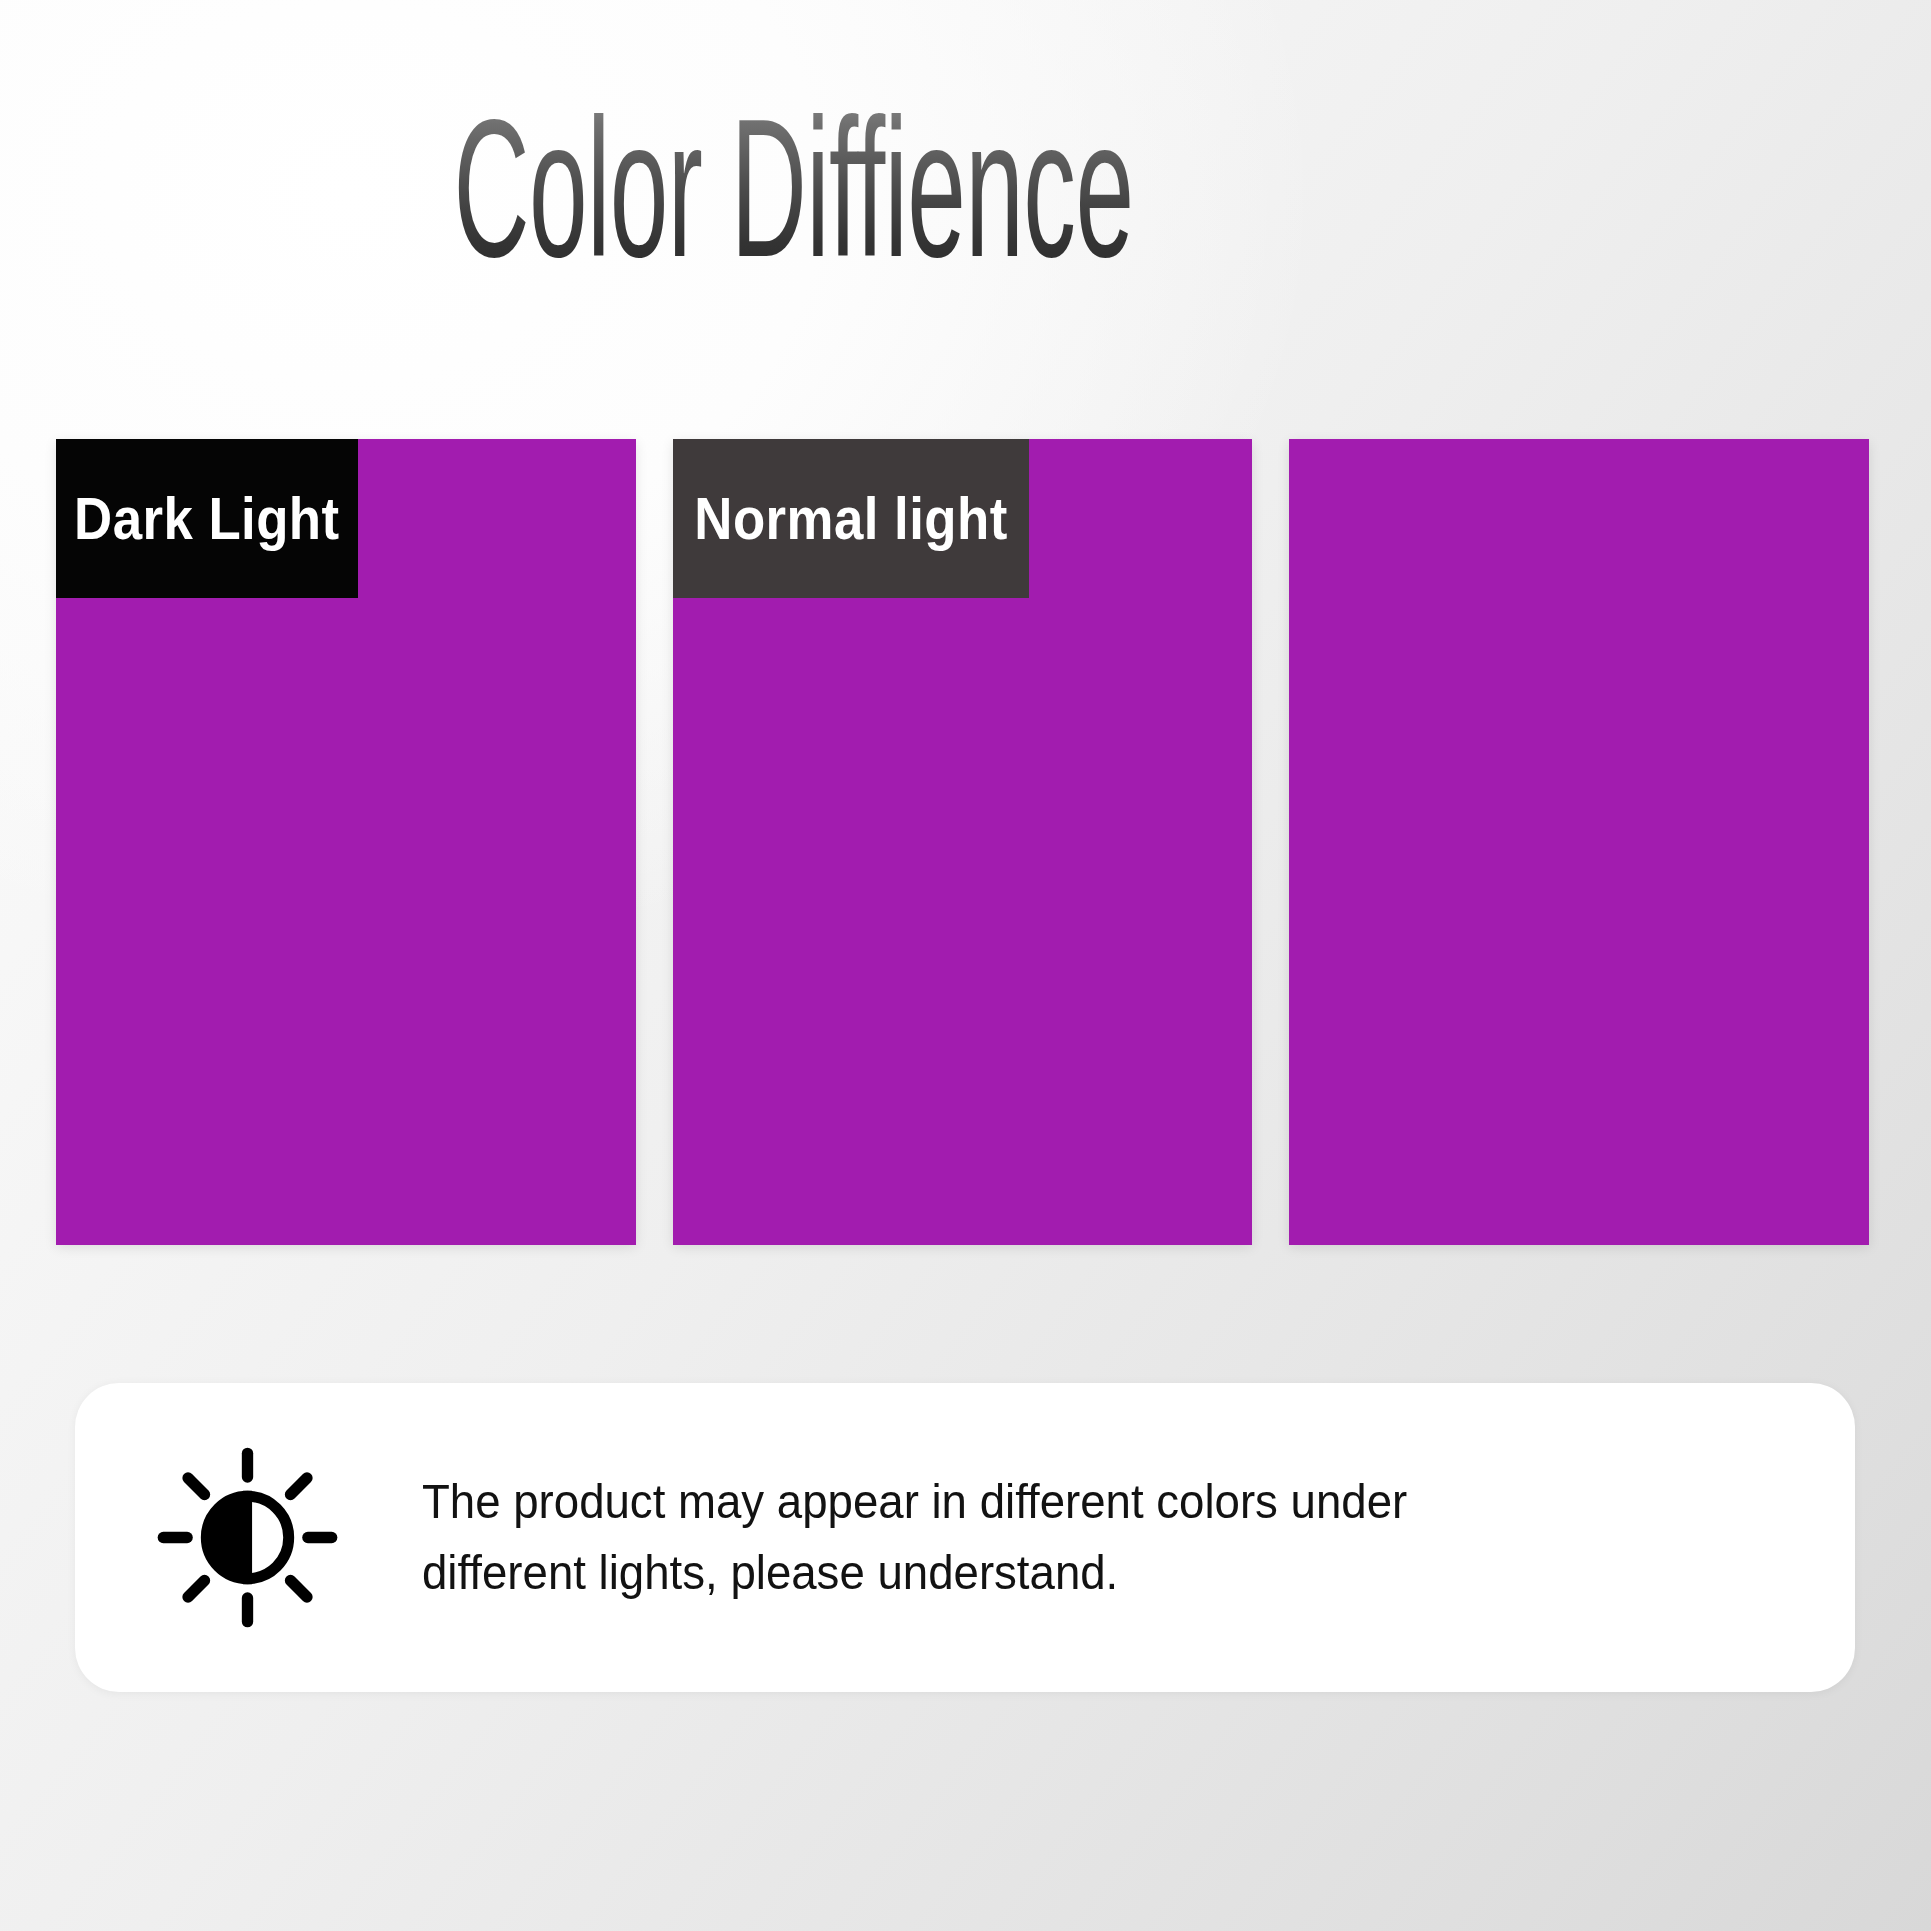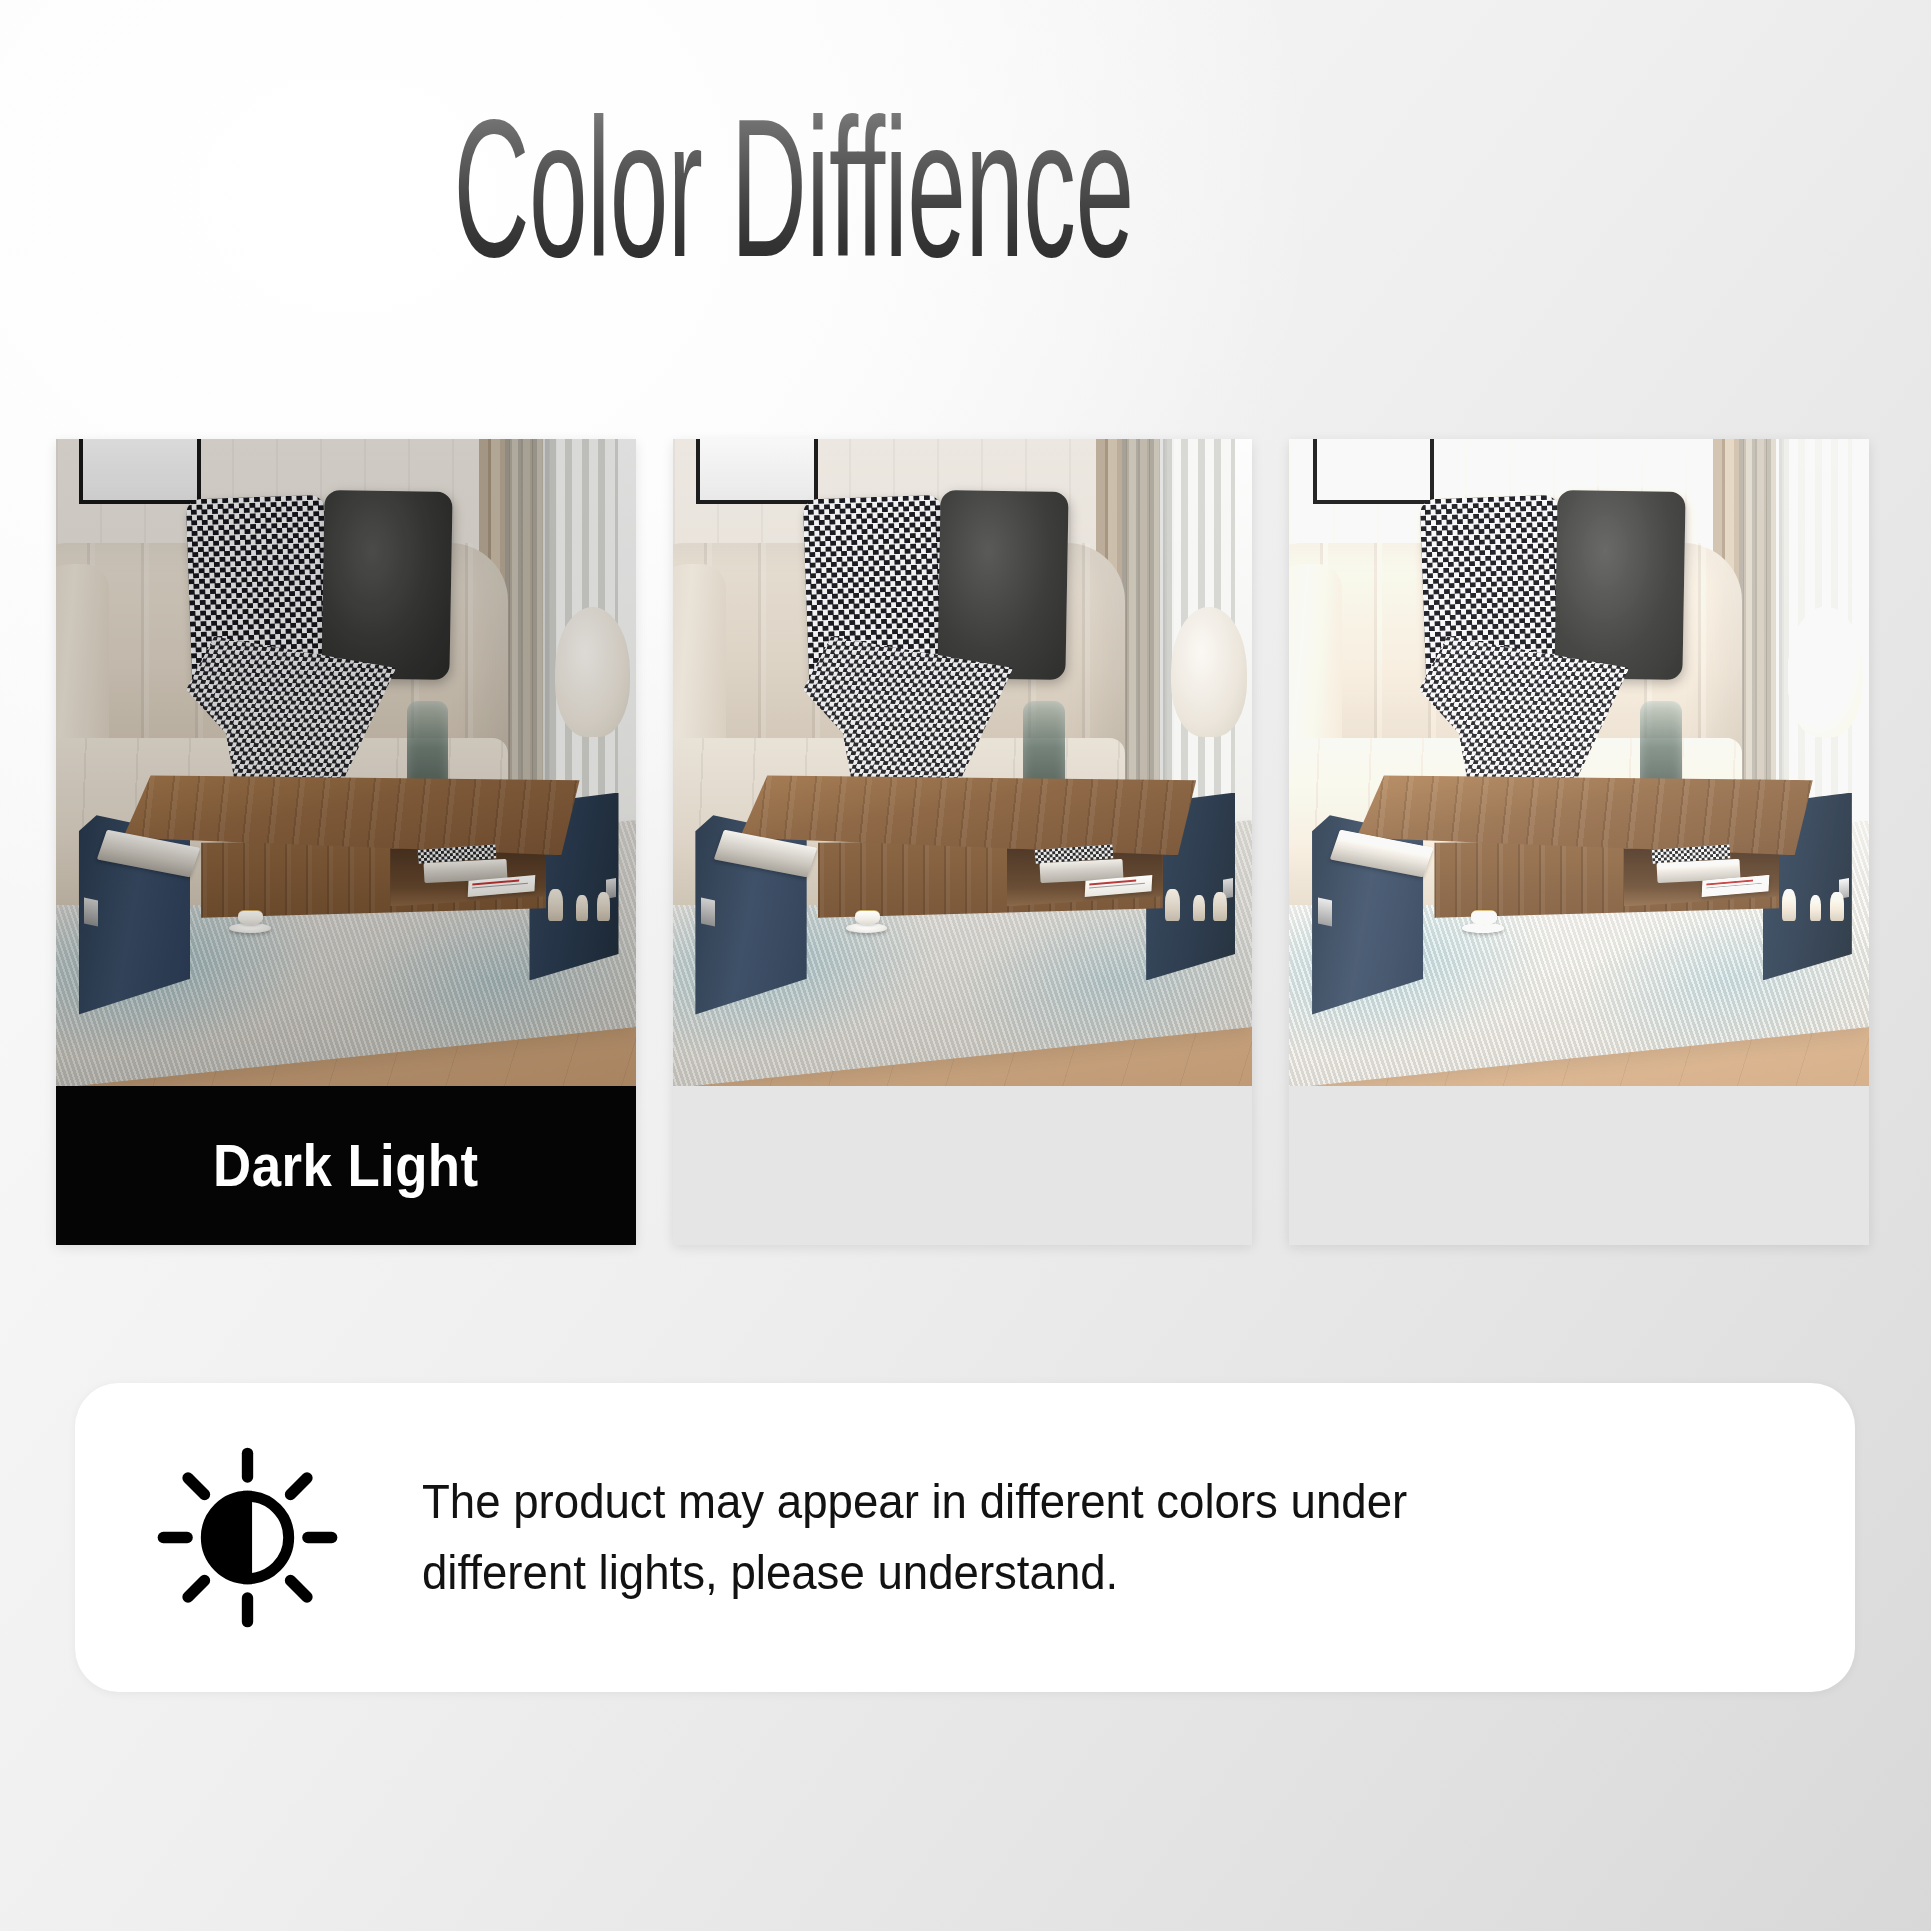--- a/index.html
+++ b/index.html
@@ -24,22 +24,22 @@
     transform:scaleX(0.62) scaleY(1.16);
     transform-origin:center top;
     background:linear-gradient(180deg,#8d8d8d 0%,#6f6f6f 18%,#4a4a4a 52%,#333333 78%,#2b2b2b 100%);
     -webkit-background-clip:text; background-clip:text;
     color:transparent; -webkit-text-fill-color:transparent;
     white-space:nowrap;
   }
 
   
   .panels { position:absolute; left:56px; top:439px; width:1813px; height:806px; display:flex; gap:37px; }
-  .panel { position:relative; flex:1 1 0; display:flex; flex-direction:column;
-           box-shadow:0 2.9px 11.6px rgba(0,0,0,.10); background:#e5e5e5; overflow:hidden; }
+  .panel { position:relative; flex:1 1 0; display:flex; flex-direction:row;
+           box-shadow:0 2.9px 11.6px rgba(0,0,0,.10); background:#a21caf; overflow:hidden; }
   .photo { position:relative; height:647px; overflow:hidden; background:#efece8; }
   .label-bar { height:159px; display:flex; align-items:center; justify-content:center; }
   .label-bar span {
     color:#ffffff; font-weight:bold; font-size:60px; letter-spacing:0.5px;
     transform:scaleX(0.88); transform-origin:center;
     white-space:nowrap;
   }
   .bar-dark   { background:#050505; }
   .bar-normal { background:#3f3a3b; }
   .bar-bright { background:#adadae; }
@@ -322,20 +322,23 @@
           <div class="news">
               <i></i>
               <b></b>
             </div>
           <div class="bottle b1"></div>
           <div class="bottle b2"></div>
           <div class="bottle b3"></div>
         </div>
       </div>
     </div>
+    <div class="label-bar bar-normal">
+      <span>Normal light</span>
+    </div>
   </div>
 
   <div class="panel">
     <div class="photo">
       <div class="scene tone-bright">
         <div class="wall">
             <div class="wall-panels"></div>
           </div>
         <div class="slats"></div>
         <div class="window"></div>

